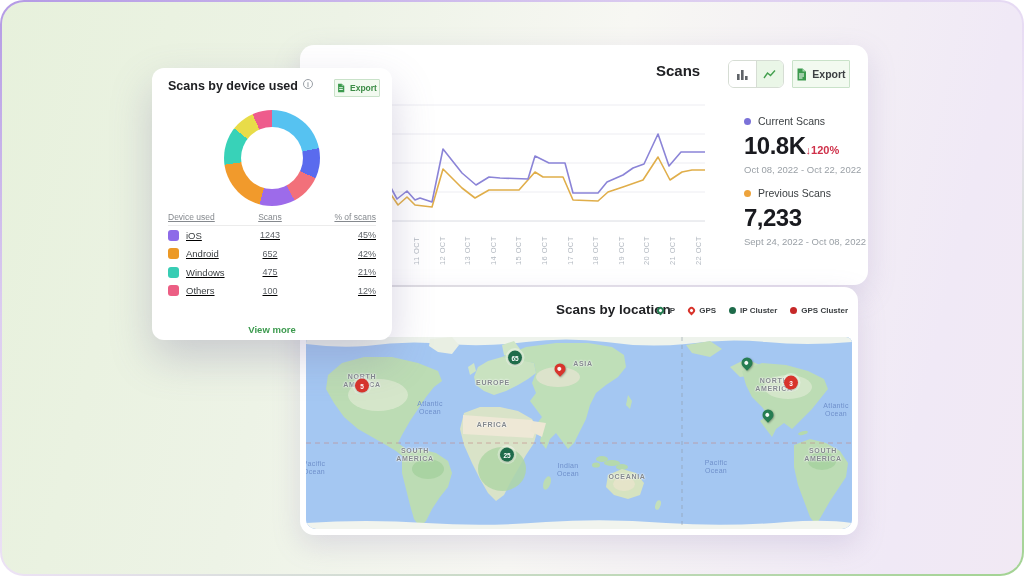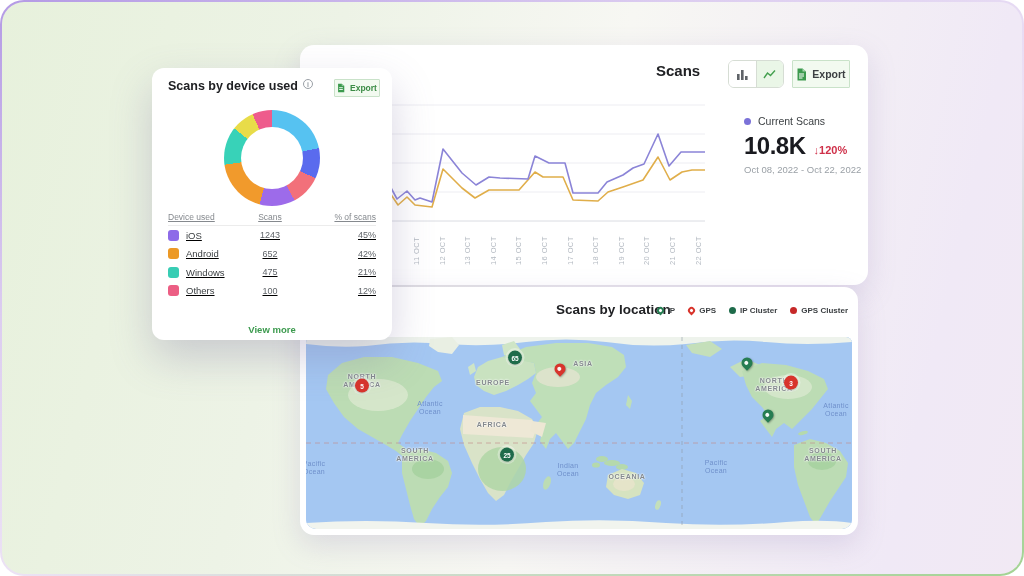--- a/index.html
+++ b/index.html
@@ -27,21 +27,21 @@
   #scans-export { left:492px; top:15px; width:58px; height:28px; font-size:10.5px; font-weight:bold; color:#3c4043; }
   #plot { position:absolute; left:30px; top:50px; width:375px; height:130px; }
   #x-labels { position:absolute; left:30px; top:182px; width:375px; height:44px; }
   .x-label { position:absolute; top:38px; transform-origin:0 0; transform:rotate(-90deg);
     font-size:7.5px; color:#b4bac2; letter-spacing:.4px; white-space:nowrap; }
 
   #stats { position:absolute; left:420px; top:58px; width:146px;margin-left:24px; }
   .stat-legend { display:flex; align-items:center; gap:7px; margin-top:12px; }
   .stat-dot { width:7px; height:7px; border-radius:50%; }
   .stat-label { font-size:10.5px; color:#3c4043; }
-  .stat-value-row { display:flex; align-items:baseline; gap:8px; margin-top:5px; }
+  .stat-value-row { display:flex; align-items:baseline; margin-top:5px; }
   .stat-value { font-size:24px; font-weight:bold; color:#191a1f; letter-spacing:-.5px; }
   .stat-change { font-size:11px; font-weight:bold; color:#cf3049; }
   .stat-dates { margin-top:4px; font-size:9.5px; color:#9aa0a6; }
   .stat-group + .stat-group { margin-top:10px; }
 
   
   #device-card { left:152px; top:68px; width:240px; height:272px; z-index:30; border-radius:12px;
     box-shadow:0 18px 42px rgba(110,100,150,.28); }
   #device-head { display:flex; align-items:flex-start; padding:11px 12px 0 16px; }
   #device-title { font-size:12.5px; font-weight:bold; color:#202124; }
@@ -261,20 +261,30 @@
           <div class="stat-legend">
             <span class="stat-dot" style="background:#7b72d8"></span>
       <span class="stat-label">Current Scans</span>
           </div>
     <div class="stat-value-row">
             <span class="stat-value">10.8K</span>
             <span class="stat-change">↓120%</span>
           </div>
     <div class="stat-dates">Oct 08, 2022 - Oct 22, 2022</div>
         </div>
+        <div class="stat-group">
+          <div class="stat-legend">
+            <span class="stat-dot" style="background:#eda33c"></span>
+      <span class="stat-label">Previous Scans</span>
+          </div>
+    <div class="stat-value-row">
+            <span class="stat-value">7,233</span>
+          </div>
+    <div class="stat-dates">Sept 24, 2022 - Oct 08, 2022</div>
+        </div>
       </div>
   </div>
 
   <div class="card" id="device-card">
     <div id="device-head">
       <span id="device-title">Scans by device used</span>
       <span class="info-icon">i</span>
     </div>
     <div class="export-btn" id="device-export">
       <svg width="8" height="10" viewBox="0 0 11 13">

